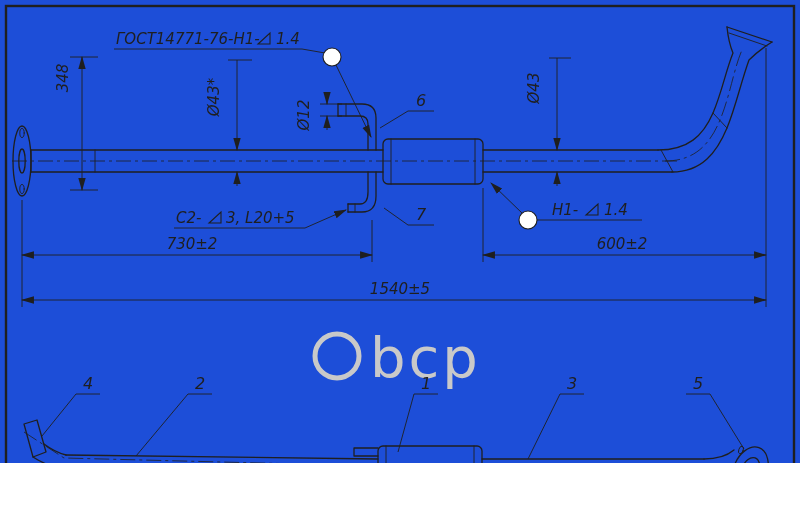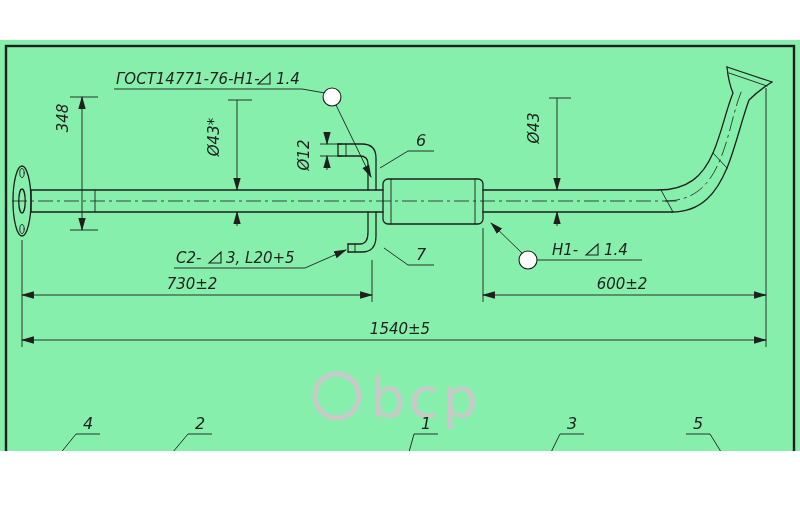--- a/index.html
+++ b/index.html
@@ -1,16 +1,16 @@
 <!DOCTYPE html>
 <html><head>
 <meta charset="utf-8">
 <style>
   html,body{margin:0;padding:0;background:#ffffff;}
-  .sheet{width:800px;height:411px;background:#86efac;position:relative;overflow:hidden;margin-top:40px;}
+  .sheet{width:800px;height:463px;background:#1d4ed8;position:relative;overflow:hidden;}
   svg{display:block;}
   svg text{font-family:"DejaVu Sans",sans-serif;font-style:italic;font-size:15px;fill:#1f1f1f;}
   .callout-num{font-size:16px;}
   .ln{stroke:#1f1f1f;stroke-width:1.3;fill:none;stroke-linecap:round;stroke-linejoin:round;}
   .thin{stroke:#1f1f1f;stroke-width:0.9;fill:none;}
   .cl{stroke:#1f1f1f;stroke-width:0.8;fill:none;stroke-dasharray:15 4 3 4;}
   .dimline{stroke:#1f1f1f;stroke-width:0.9;fill:none;}
   .tri{fill:none;stroke:#1f1f1f;stroke-width:1.1;}
   .frame{fill:none;stroke:#1f1f1f;stroke-width:2.4;}
   .wm{font-style:normal;font-size:56px;letter-spacing:3px;fill:#c9c9c9;}

